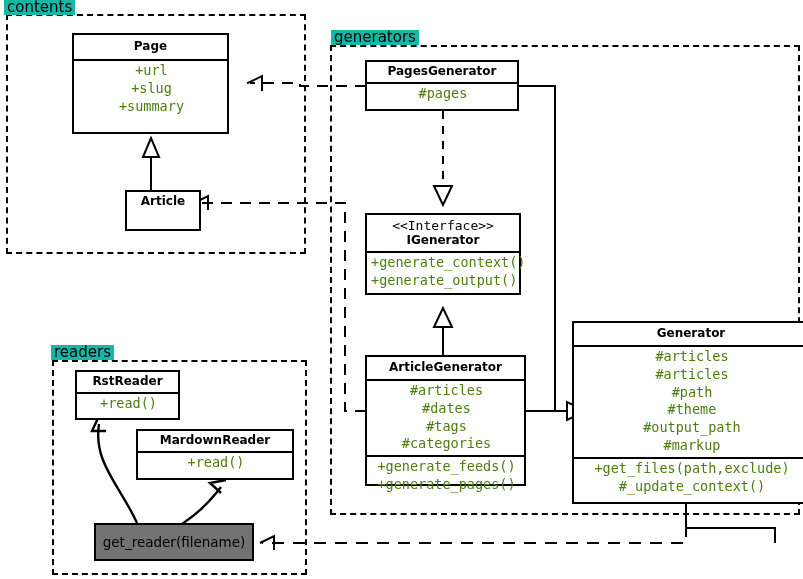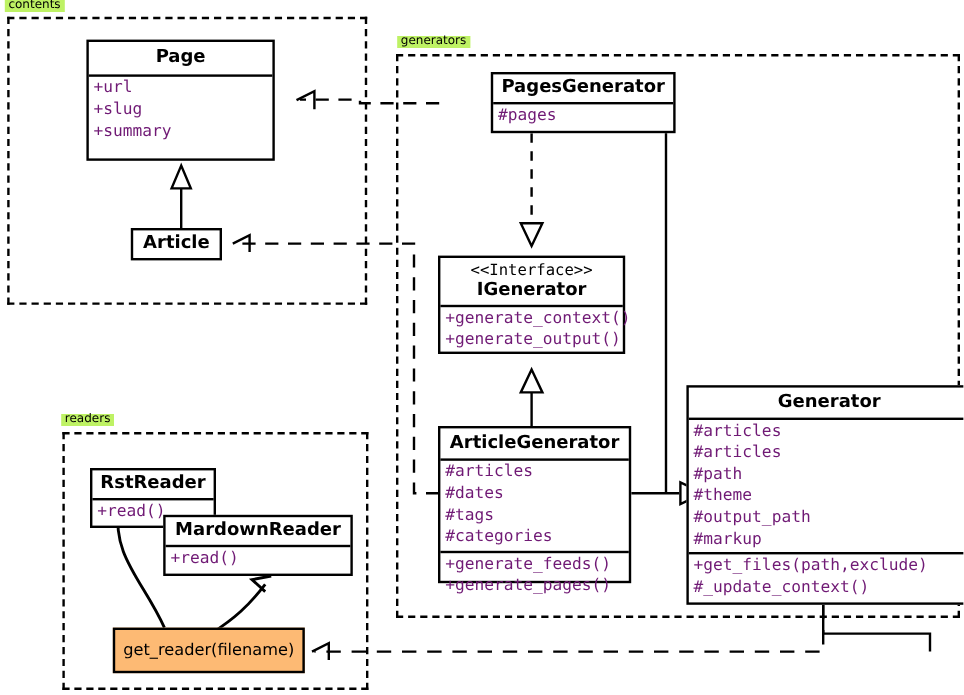--- a/index.html
+++ b/index.html
@@ -17,38 +17,38 @@
   }
   
   .package {
     position: absolute;
     border: 2px dashed #000;
     box-sizing: border-box;
     background: transparent;
   }
   .package-label {
     position: absolute;
-    font-size: 10px;
-    color: #000;
-    background: #bef264;
+    font-size: 15px;
+    color: #000;
+    background: #14b8a6;
     padding: 0 3px;
     white-space: nowrap;
     line-height: 1;
   }
   
   .uml {
     position: absolute;
     border: 2px solid #000;
     box-sizing: border-box;
     background: #ffffff;
     z-index: 5;
   }
   .uml-name {
     font-weight: bold;
-    font-size: 15px;
+    font-size: 12px;
     text-align: center;
     padding: 5px 6px 6px 6px;
     color: #000;
     line-height: 1.05;
   }
   .uml-stereo {
     font-weight: normal;
     font-size: 13px;
     text-align: center;
     font-family: "DejaVu Sans Mono", monospace;
@@ -58,30 +58,31 @@
   }
   .uml-sep {
     border-top: 2px solid #000;
   }
   .uml-compartment {
     padding: 1px 0 2px 0;
   }
   .uml-item {
     font-family: "DejaVu Sans Mono", monospace;
     font-size: 13.5px;
-    color: #701a75;
+    color: #4d7c0f;
     padding: 0 2px 0 4px;
     line-height: 1.33;
     white-space: nowrap;
+    text-align: center;
   }
   .plain-box {
     position: absolute;
     border: 2px solid #000;
     box-sizing: border-box;
-    background: #fdba74;
+    background: #737373;
     z-index: 5;
     display: flex;
     align-items: center;
     justify-content: center;
   }
   .plain-box span {
     font-size: 13.5px;
     color: #000;
   }
   svg.overlay {
@@ -145,25 +146,25 @@
 
   <div class="uml" style="left:72px; top:33px; width:157px; height:101px;">
     <div class="uml-name">Page</div>
     <div class="uml-sep uml-compartment">
       <div class="uml-item">+url</div>
       <div class="uml-item">+slug</div>
       <div class="uml-item">+summary</div>
     </div>
   </div>
 
-  <div class="uml" style="left:109px; top:190px; width:76px; height:27px;">
+  <div class="uml" style="left:125px; top:190px; width:76px; height:41px;">
     <div class="uml-name" style="padding:3px 6px 4px 6px;">Article</div>
   </div>
 
-  <div class="uml" style="left:365px; top:60px; width:154px; height:51px;margin-left:44px;">
+  <div class="uml" style="left:365px; top:60px; width:154px; height:51px;">
     <div class="uml-name" style="padding:3px 6px 4px 6px;">PagesGenerator</div>
     <div class="uml-sep uml-compartment">
       <div class="uml-item">#pages</div>
     </div>
   </div>
 
   <div class="uml" style="left:365px; top:355px; width:161px; height:131px;">
     <div class="uml-name" style="padding:4px 6px 5px 6px;">ArticleGenerator</div>
     <div class="uml-sep uml-compartment">
       <div class="uml-item">#articles</div>
@@ -195,21 +196,21 @@
       <div class="uml-item">#theme</div>
       <div class="uml-item">#output_path</div>
       <div class="uml-item">#markup</div>
     </div>
     <div class="uml-sep uml-compartment">
       <div class="uml-item">+get_files(path,exclude)</div>
       <div class="uml-item">#_update_context()</div>
     </div>
   </div>
 
-  <div class="uml" style="left:75px; top:390px; width:105px; height:50px;">
+  <div class="uml" style="left:75px; top:370px; width:105px; height:50px;">
     <div class="uml-name" style="padding:3px 6px 4px 6px;">RstReader</div>
     <div class="uml-sep uml-compartment">
       <div class="uml-item">+read()</div>
     </div>
   </div>
 
   <div class="uml" style="left:136px; top:429px; width:158px; height:51px;">
     <div class="uml-name" style="padding:3px 6px 4px 6px;">MardownReader</div>
     <div class="uml-sep uml-compartment">
       <div class="uml-item">+read()</div>

